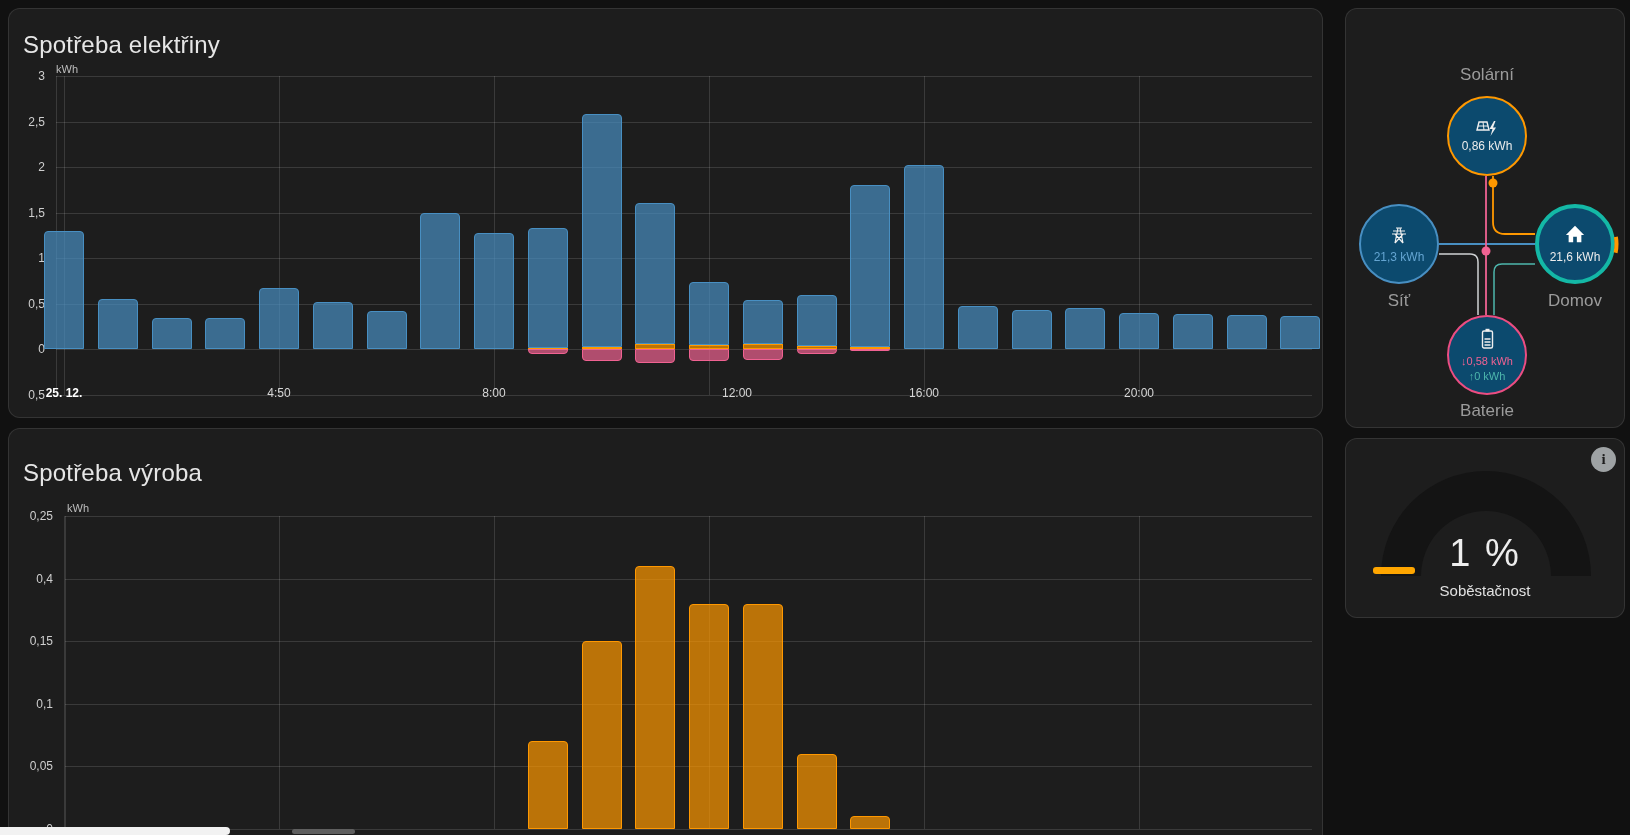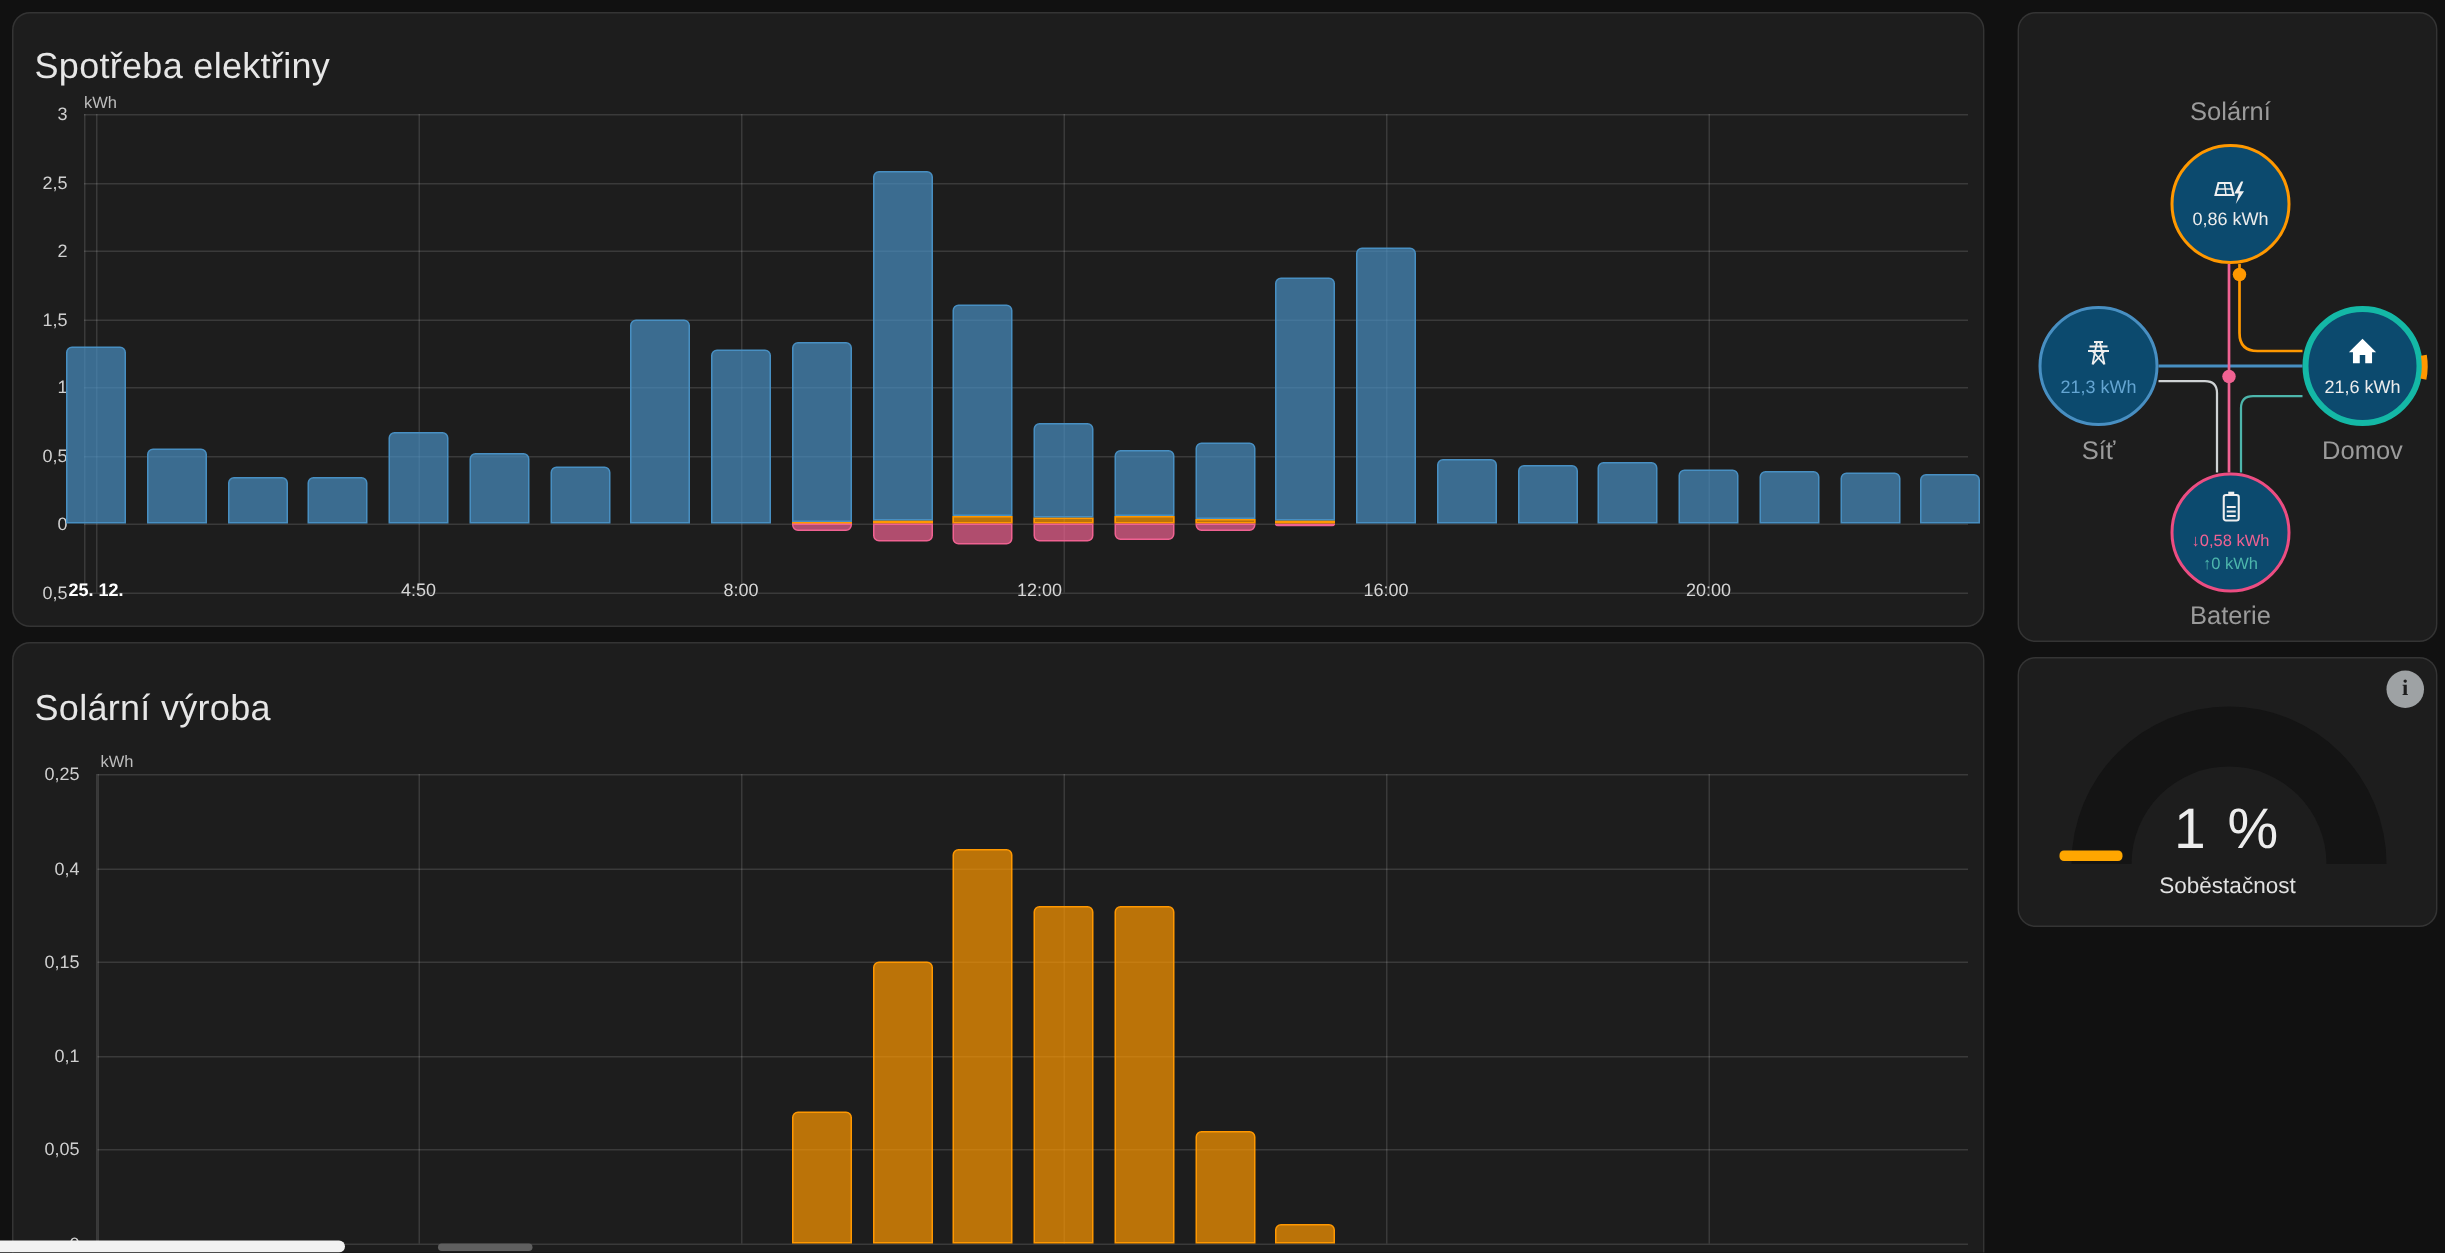--- a/index.html
+++ b/index.html
@@ -142,21 +142,21 @@
       <div class="gridline-v" style="left: 47px; top: 67px; height: 319px;"></div>
       <div class="gridline-v" style="left: 55px; top: 67px; height: 319px;"></div>
       <div class="gridline-v" style="left: 270px; top: 67px; height: 319px;"></div>
       <div class="gridline-v" style="left: 485px; top: 67px; height: 319px;"></div>
       <div class="gridline-v" style="left: 700px; top: 67px; height: 319px;"></div>
       <div class="gridline-v" style="left: 915px; top: 67px; height: 319px;"></div>
       <div class="gridline-v" style="left: 1130px; top: 67px; height: 319px;"></div>
       <div class="xtick bold" style="left: 15px; top: 377px;">25. 12.</div>
       <div class="xtick" style="left: 230px; top: 377px;">4:50</div>
       <div class="xtick" style="left: 445px; top: 377px;">8:00</div>
-      <div class="xtick" style="left: 644px; top: 377px;">12:00</div>
+      <div class="xtick" style="left: 688px; top: 377px;">12:00</div>
       <div class="xtick" style="left: 875px; top: 377px;">16:00</div>
       <div class="xtick" style="left: 1090px; top: 377px;">20:00</div>
       <div class="seg pos-top" style="left: 35px; top: 221.7px; width: 40px; height: 118.3px; background: rgba(72, 143, 194, 0.7); border-color: rgb(72, 143, 194);"></div>
       <div class="seg pos-top" style="left: 88.75px; top: 289.95px; width: 40px; height: 50.05px; background: rgba(72, 143, 194, 0.7); border-color: rgb(72, 143, 194);"></div>
       <div class="seg pos-top" style="left: 142.5px; top: 309.06px; width: 40px; height: 30.94px; background: rgba(72, 143, 194, 0.7); border-color: rgb(72, 143, 194);"></div>
       <div class="seg pos-top" style="left: 196.25px; top: 309.06px; width: 40px; height: 30.94px; background: rgba(72, 143, 194, 0.7); border-color: rgb(72, 143, 194);"></div>
       <div class="seg pos-top" style="left: 250px; top: 279.03px; width: 40px; height: 60.97px; background: rgba(72, 143, 194, 0.7); border-color: rgb(72, 143, 194);"></div>
       <div class="seg pos-top" style="left: 303.75px; top: 292.68px; width: 40px; height: 47.32px; background: rgba(72, 143, 194, 0.7); border-color: rgb(72, 143, 194);"></div>
       <div class="seg pos-top" style="left: 357.5px; top: 301.78px; width: 40px; height: 38.22px; background: rgba(72, 143, 194, 0.7); border-color: rgb(72, 143, 194);"></div>
       <div class="seg pos-top" style="left: 411.25px; top: 203.5px; width: 40px; height: 136.5px; background: rgba(72, 143, 194, 0.7); border-color: rgb(72, 143, 194);"></div>
@@ -187,21 +187,21 @@
       <div class="seg pos-top" style="left: 1002.5px; top: 300.87px; width: 40px; height: 39.13px; background: rgba(72, 143, 194, 0.7); border-color: rgb(72, 143, 194);"></div>
       <div class="seg pos-top" style="left: 1056.25px; top: 299.05px; width: 40px; height: 40.95px; background: rgba(72, 143, 194, 0.7); border-color: rgb(72, 143, 194);"></div>
       <div class="seg pos-top" style="left: 1110px; top: 303.6px; width: 40px; height: 36.4px; background: rgba(72, 143, 194, 0.7); border-color: rgb(72, 143, 194);"></div>
       <div class="seg pos-top" style="left: 1163.75px; top: 305.42px; width: 40px; height: 34.58px; background: rgba(72, 143, 194, 0.7); border-color: rgb(72, 143, 194);"></div>
       <div class="seg pos-top" style="left: 1217.5px; top: 306.33px; width: 40px; height: 33.67px; background: rgba(72, 143, 194, 0.7); border-color: rgb(72, 143, 194);"></div>
       <div class="seg pos-top" style="left: 1271.25px; top: 307.24px; width: 40px; height: 32.76px; background: rgba(72, 143, 194, 0.7); border-color: rgb(72, 143, 194);"></div>
     </div>
 </section>
 
 <section class="card" id="solar-card">
-  <h2 class="card-title">Solární výroba</h2>
+  <h2 class="card-title">Spotřeba výroba</h2>
   <span class="unit-label" id="solar-unit">kWh</span>
   <div class="plot" id="solar-plot">
       <div class="gridline-h" style="left: 56px; top: 87px; width: 1247px;"></div>
       <div class="ytick" style="left: 0px; width: 44px; top: 80px;">0,25</div>
       <div class="gridline-h" style="left: 56px; top: 149.6px; width: 1247px;"></div>
       <div class="ytick" style="left: 0px; width: 44px; top: 142.6px;">0,4</div>
       <div class="gridline-h" style="left: 56px; top: 212.2px; width: 1247px;"></div>
       <div class="ytick" style="left: 0px; width: 44px; top: 205.2px;">0,15</div>
       <div class="gridline-h" style="left: 56px; top: 274.8px; width: 1247px;"></div>
       <div class="ytick" style="left: 0px; width: 44px; top: 267.8px;">0,1</div>

